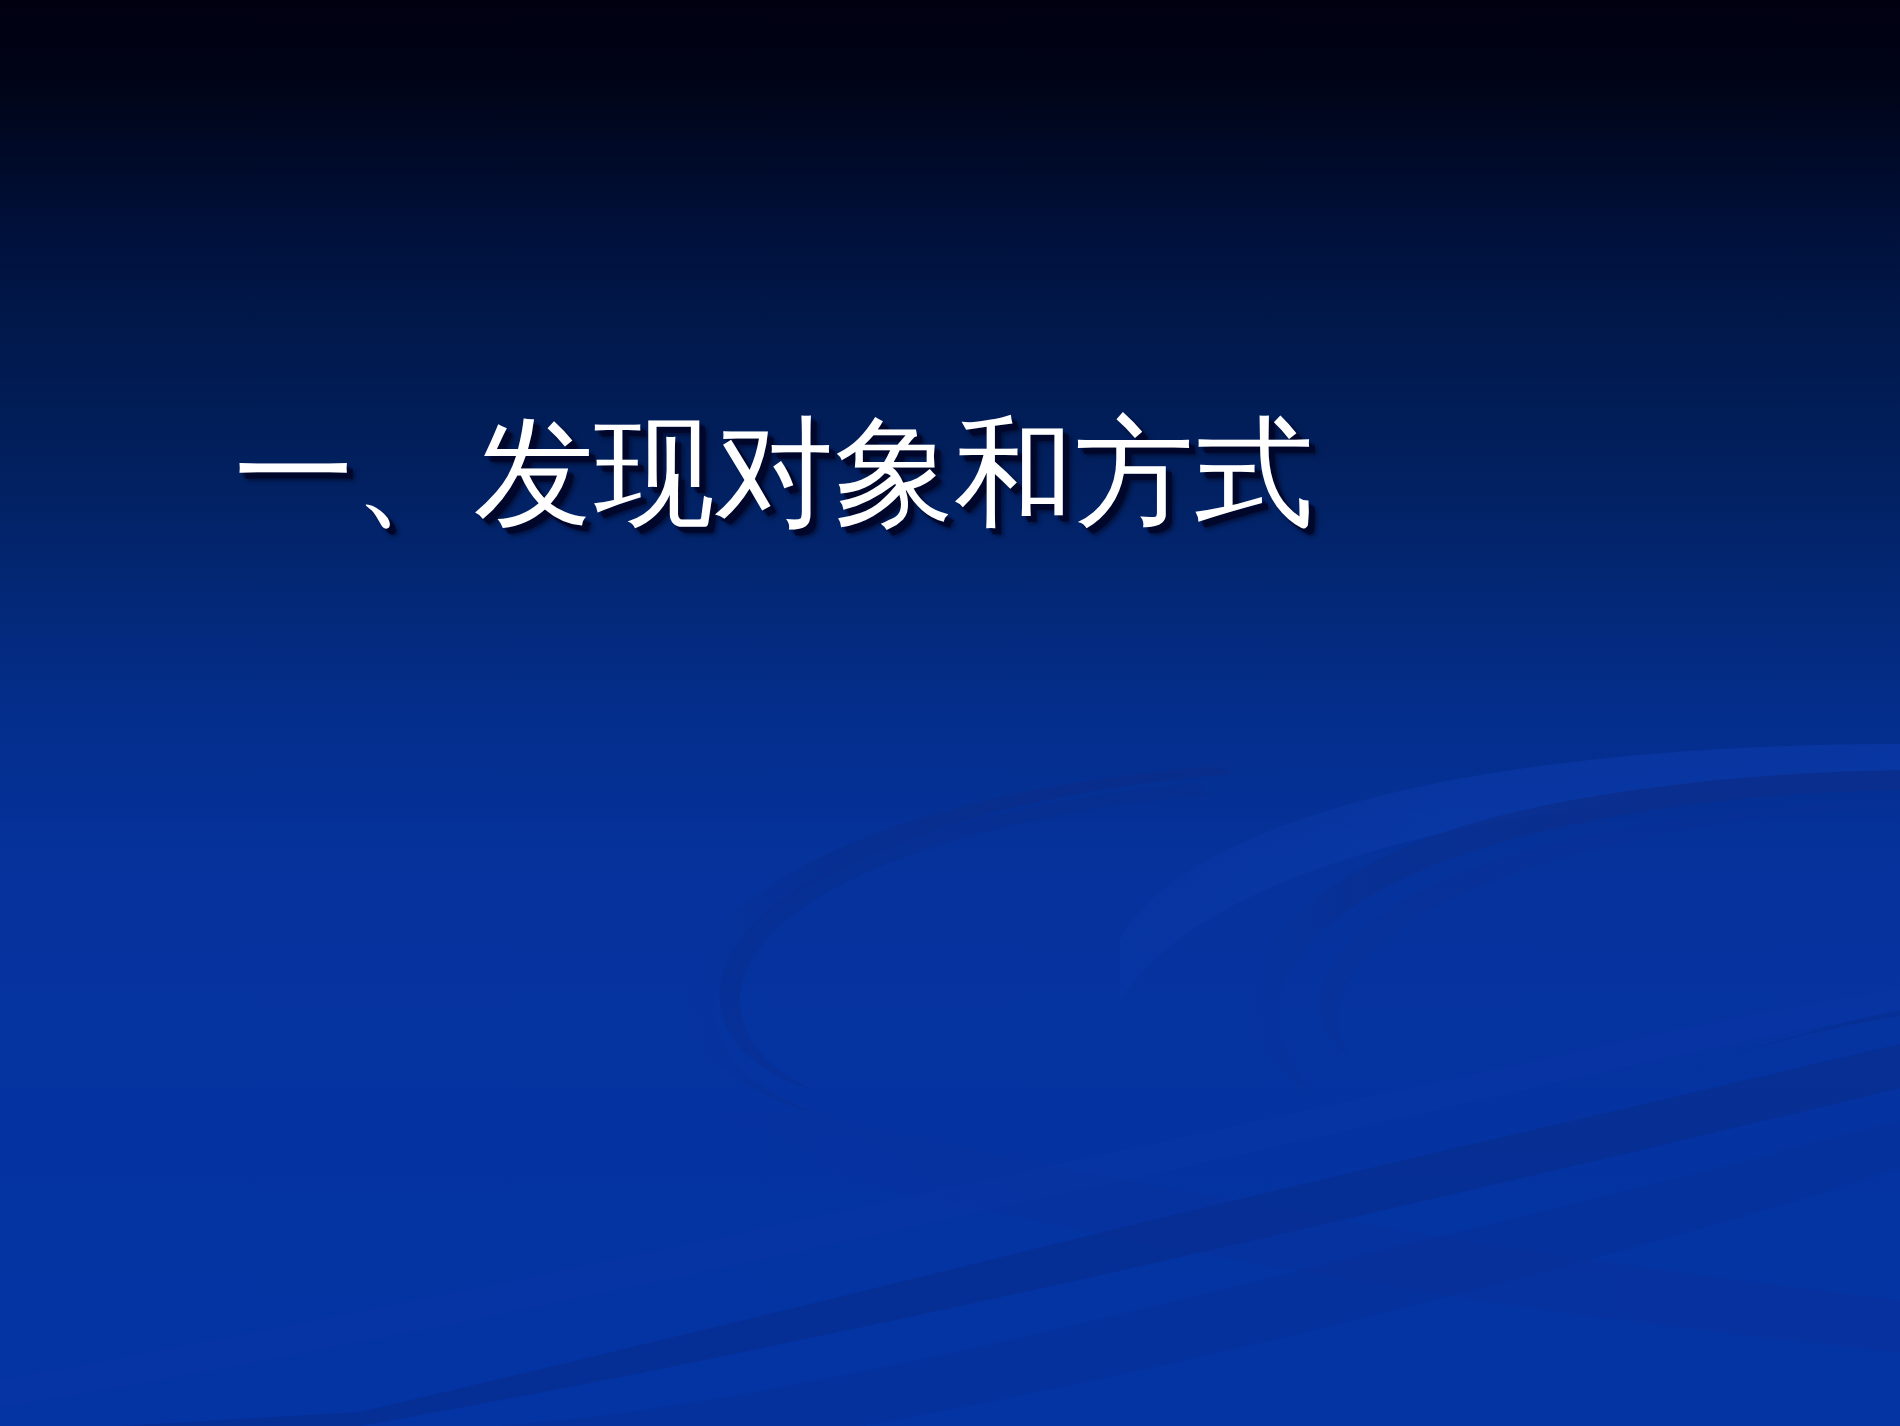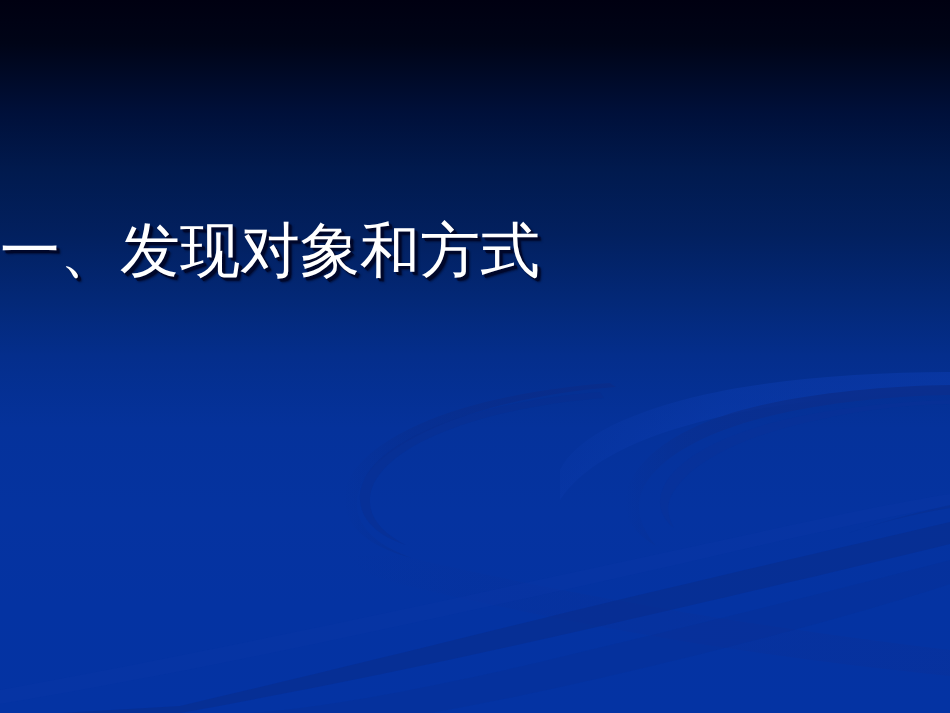--- a/index.html
+++ b/index.html
@@ -47,22 +47,23 @@
     top: 0;
     width: 950px;
     height: 713px;
     pointer-events: none;
   }
 
   
   .title-block {
     position: absolute;
     left: 0;
-    top: 220px;
+    top: 206px;
     width: 774px;
+    text-align: center;
   }
   .title-text {
     display: inline-block;
     color: #ffffff;
     font-size: 60px;
     line-height: 1.05;
     letter-spacing: 0px;
     white-space: nowrap;
     font-weight: 400;
     text-shadow:

